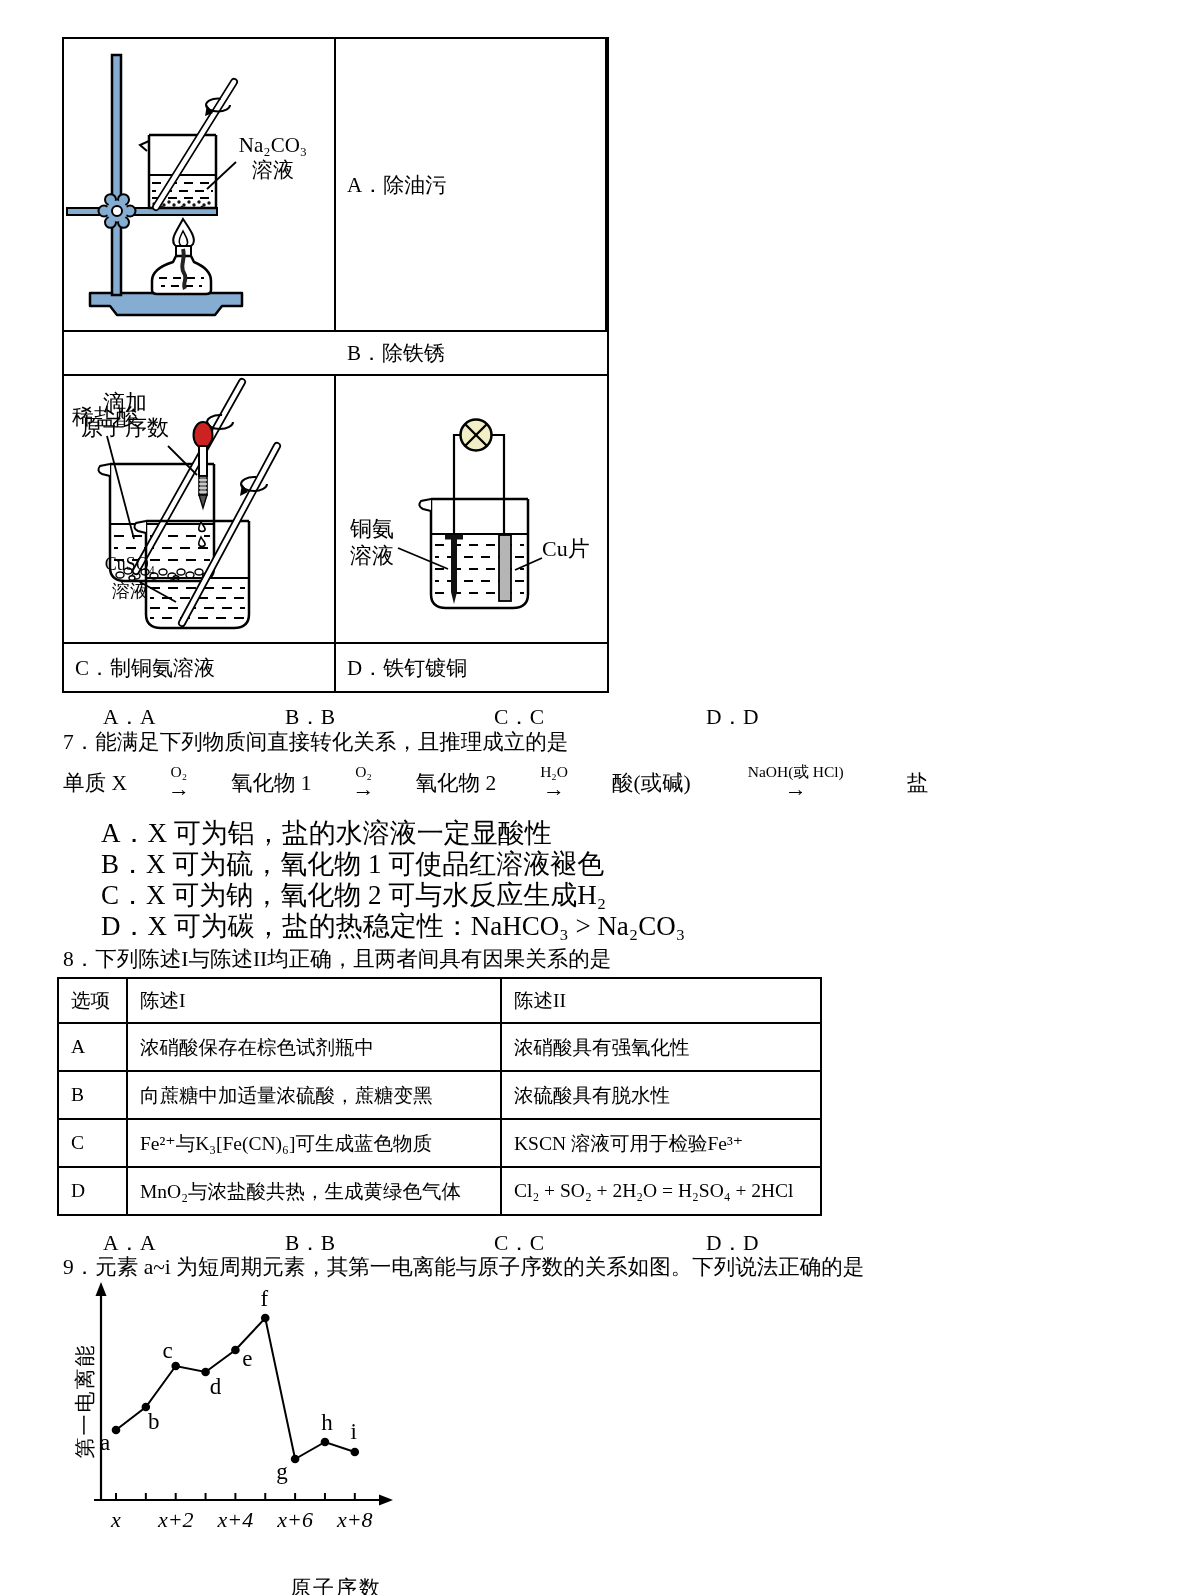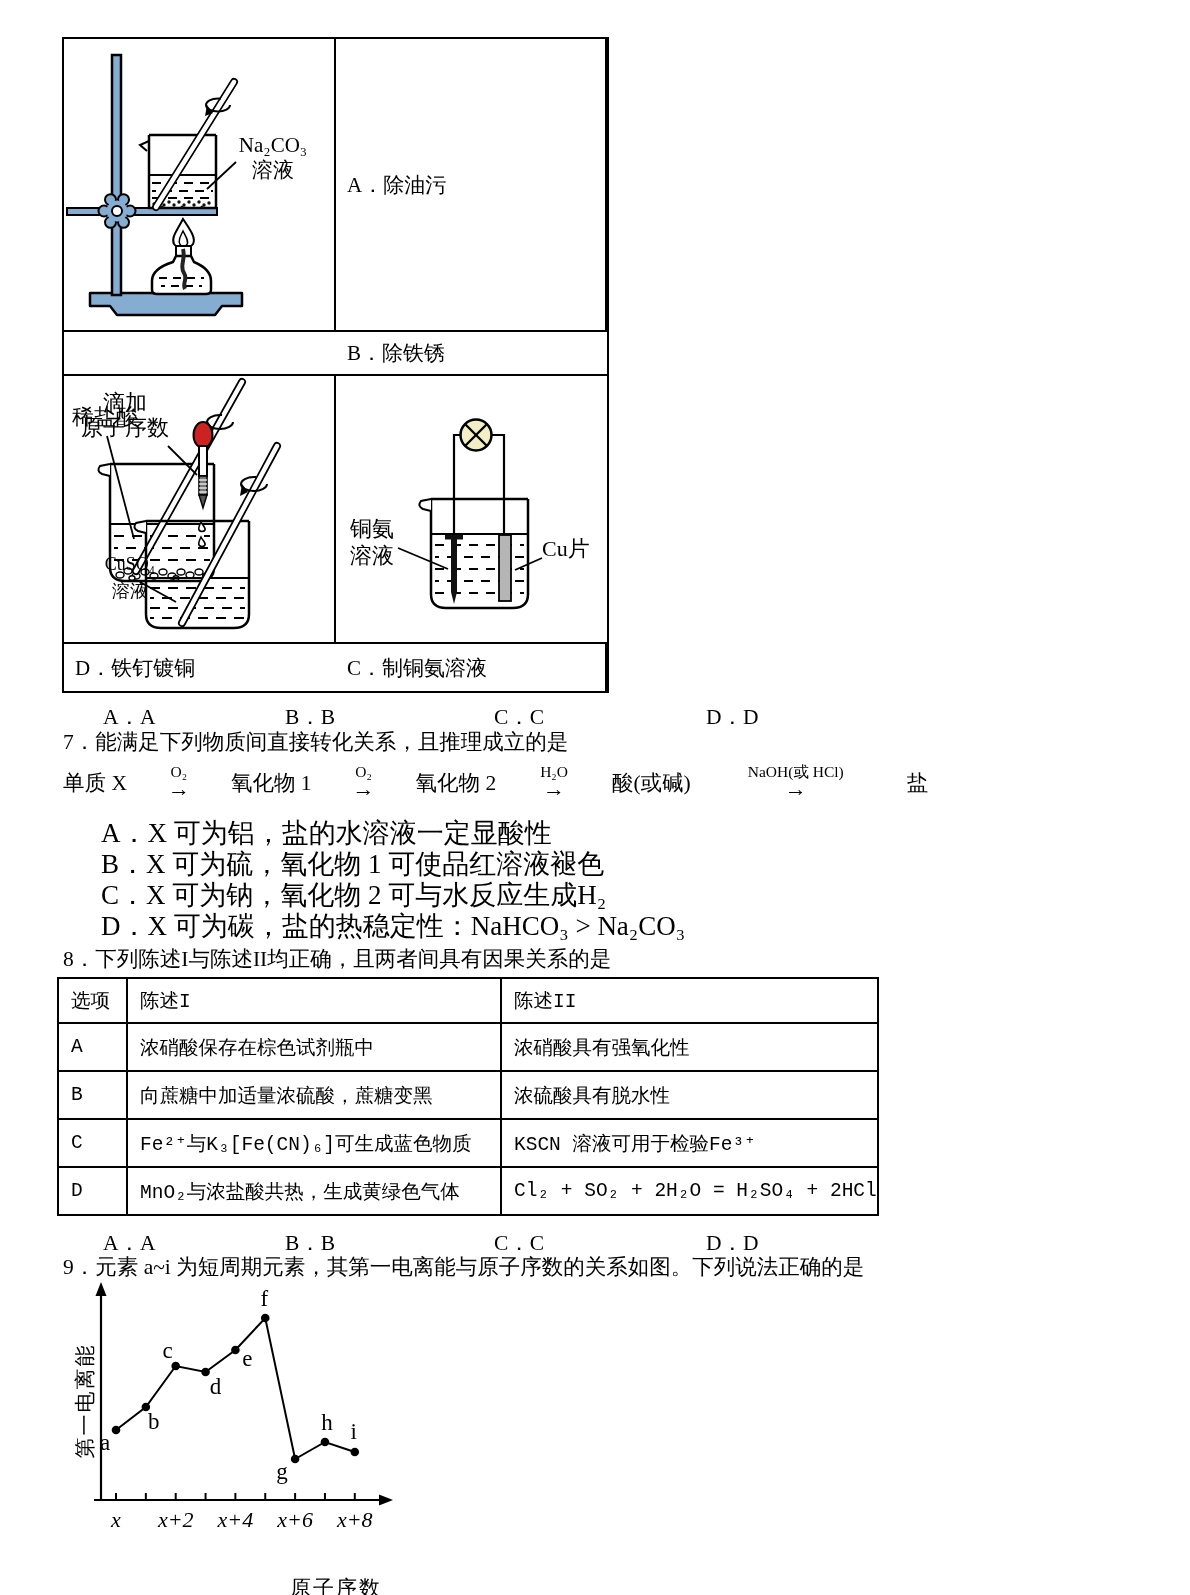--- a/index.html
+++ b/index.html
@@ -26,21 +26,21 @@
   .chain{position:absolute;left:63px;top:764px;display:flex;align-items:flex-end;font-size:21.5px;gap:40px;}
   .chain .seg{padding-bottom:1px;}
   .arrstack{display:inline-flex;flex-direction:column;align-items:center;line-height:1;margin:0 1px;}
   .arrstack .cond{font-size:15.5px;line-height:15px;margin-bottom:0px;}
   .arrstack .arr{font-size:22px;line-height:19px;}
   .arrstack.wide{min-width:128px;}
   .chain .salt{margin-left:6px;}
   
   table.q8{position:absolute;left:57px;top:977px;border-collapse:collapse;table-layout:fixed;
            font-size:19.5px;}
-  table.q8 td{border:2.5px solid #000;padding:0 0 0 12px;vertical-align:middle;white-space:nowrap;overflow:hidden;font-family:Liberation Mono, monospace;}
+  table.q8 td{border:2.5px solid #000;padding:0 0 0 12px;vertical-align:middle;white-space:nowrap;overflow:hidden;}
   
   .ylab{position:absolute;left:22px;top:1389px;width:122px;height:24px;font-size:21px;
         text-align:center;transform:rotate(-90deg);letter-spacing:2px;}
   .xlab{position:absolute;left:276px;top:1533px;width:120px;font-size:21px;text-align:center;letter-spacing:2px;margin-top:41px;}
 </style>
 </head>
 <body>
 
 <div class="page">
 
@@ -258,25 +258,25 @@
       </svg>
       <div class="dlabel" style="left:8px;top:139px;width:56px;font-size:22px;line-height:27px;">
         <div>铜氨</div>
         <div>溶液</div>
       </div>
       <div class="dlabel" style="left:206px;top:160px;font-size:22px;">
         <div>Cu片</div>
       </div>
     </div>
 
+    <div class="gc colL cap">
+      <span>C．制铜氨溶液</span>
+    </div>
     <div class="gc cap">
       <span>D．铁钉镀铜</span>
-    </div>
-    <div class="gc colL cap">
-      <span>C．制铜氨溶液</span>
     </div>
   </div>
 
   <div class="ansrow" style="top:702px;">
     <span style="left:103px;">A．A</span>
     <span style="left:285px;">B．B</span>
     <span style="left:494px;">C．C</span>
     <span style="left:706px;">D．D</span>
   </div>
 

